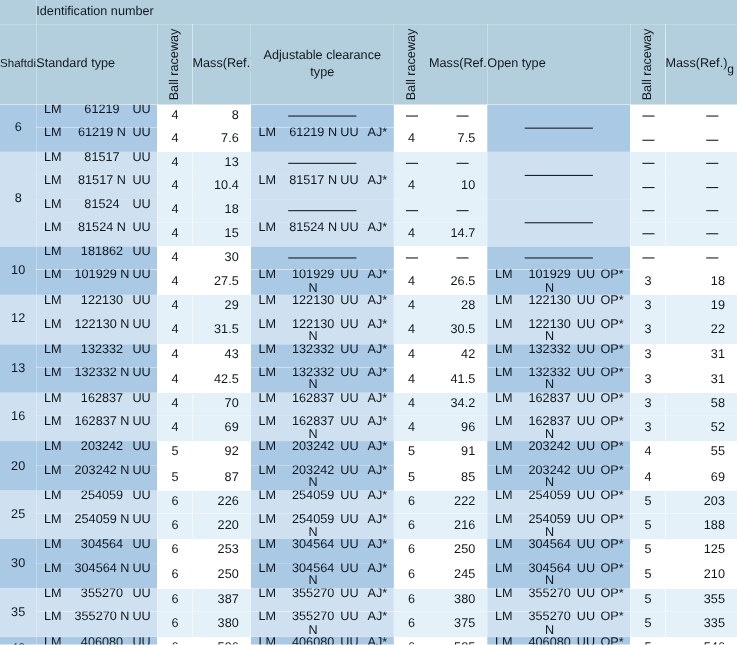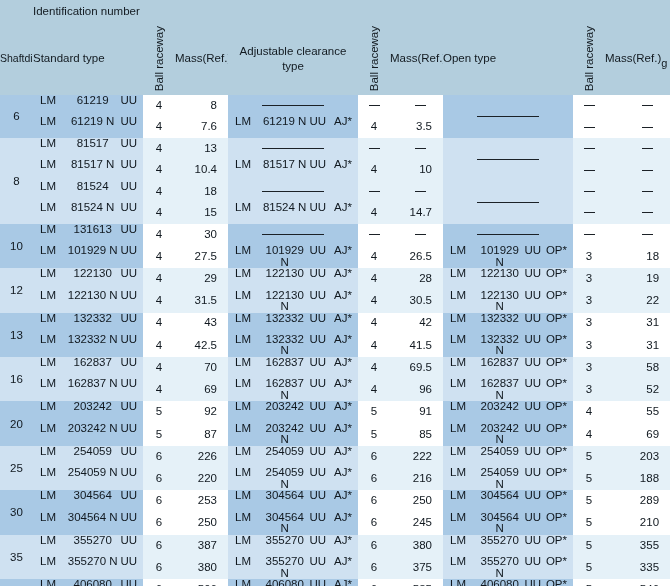--- a/index.html
+++ b/index.html
@@ -241,21 +241,21 @@
             <span class="p-lm">LM</span>
             <span class="p-num">61219 N</span>
             <span class="p-suf">UU</span>
             <span class="p-sfx2">AJ*</span>
           </div>
         </td>
         <td class="cell numA">
           <div class="num">4</div>
         </td>
         <td class="cell numA">
-          <div class="mass">3.5</div>
+          <div class="mass">7.5</div>
         </td>
         <td class="cell numA">
           <div class="mdash">
             <span></span>
           </div>
         </td>
         <td class="cell numA">
           <div class="massdash">
             <span></span>
           </div>
@@ -428,21 +428,21 @@
           <div class="massdash">
             <span></span>
           </div>
         </td>
       </tr>
       <tr class="r grp-top">
         <td class="shaft shaftA" rowspan="2">10</td>
         <td class="cell bgA">
           <div class="pn">
             <span class="p-lm">LM</span>
-            <span class="p-num">131613</span>
+            <span class="p-num">181862</span>
             <span class="p-suf">UU</span>
           </div>
         </td>
         <td class="cell numA">
           <div class="num">4</div>
         </td>
         <td class="cell numA">
           <div class="mass">30</div>
         </td>
         <td class="cell bgA">
@@ -713,21 +713,21 @@
             <span class="p-lm">LM</span>
             <span class="p-num">162837</span>
             <span class="p-suf">UU</span>
             <span class="p-sfx2">AJ*</span>
           </div>
         </td>
         <td class="cell numB">
           <div class="num">4</div>
         </td>
         <td class="cell numB">
-          <div class="mass">69.5</div>
+          <div class="mass">34.2</div>
         </td>
         <td class="cell bgB">
           <div class="pn">
             <span class="p-lm">LM</span>
             <span class="p-num">162837</span>
             <span class="p-suf">UU</span>
             <span class="p-sfx2">OP*</span>
           </div>
         </td>
         <td class="cell numB">
@@ -988,21 +988,21 @@
             <span class="p-lm">LM</span>
             <span class="p-num">304564</span>
             <span class="p-suf">UU</span>
             <span class="p-sfx2">OP*</span>
           </div>
         </td>
         <td class="cell numA">
           <div class="num">5</div>
         </td>
         <td class="cell numA">
-          <div class="mass">289</div>
+          <div class="mass">125</div>
         </td>
       </tr>
       <tr class="r">
         <td class="cell bgA">
           <div class="pn">
             <span class="p-lm">LM</span>
             <span class="p-num">304564 N</span>
             <span class="p-suf">UU</span>
           </div>
         </td>

